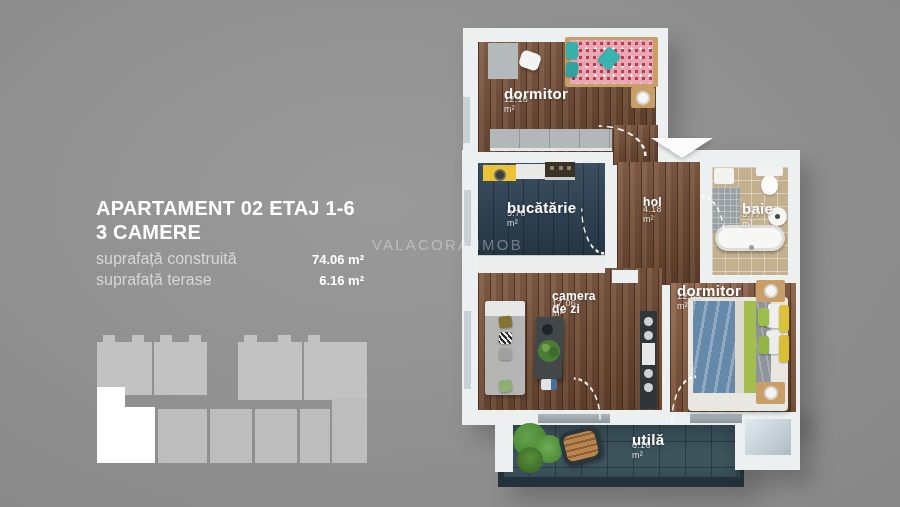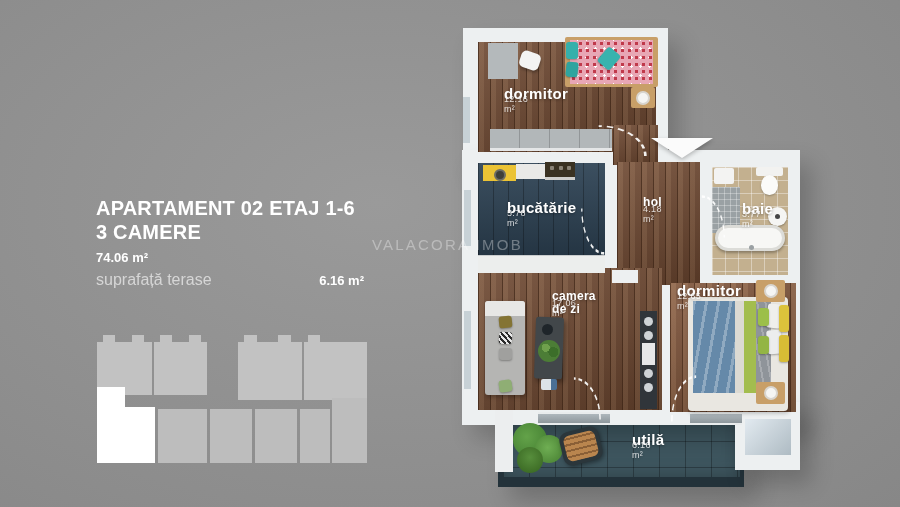--- a/index.html
+++ b/index.html
@@ -171,20 +171,21 @@
 </head>
 <body>
 
 <div class="stage">
 
   <section class="info-panel">
     <div class="info-title">APARTAMENT 02 ETAJ 1-6</div>
     <div class="info-title">3 CAMERE</div>
     <div class="area-rows">
       <div class="area-row">
+        <span class="area-label">suprafață construită</span>
         <span class="area-value">74.06 m²</span>
       </div>
       <div class="area-row">
         <span class="area-label">suprafață terase</span>
         <span class="area-value">6.16 m²</span>
       </div>
     </div>
   </section>
 
   <div class="watermark">VALACORA IMOB</div>

